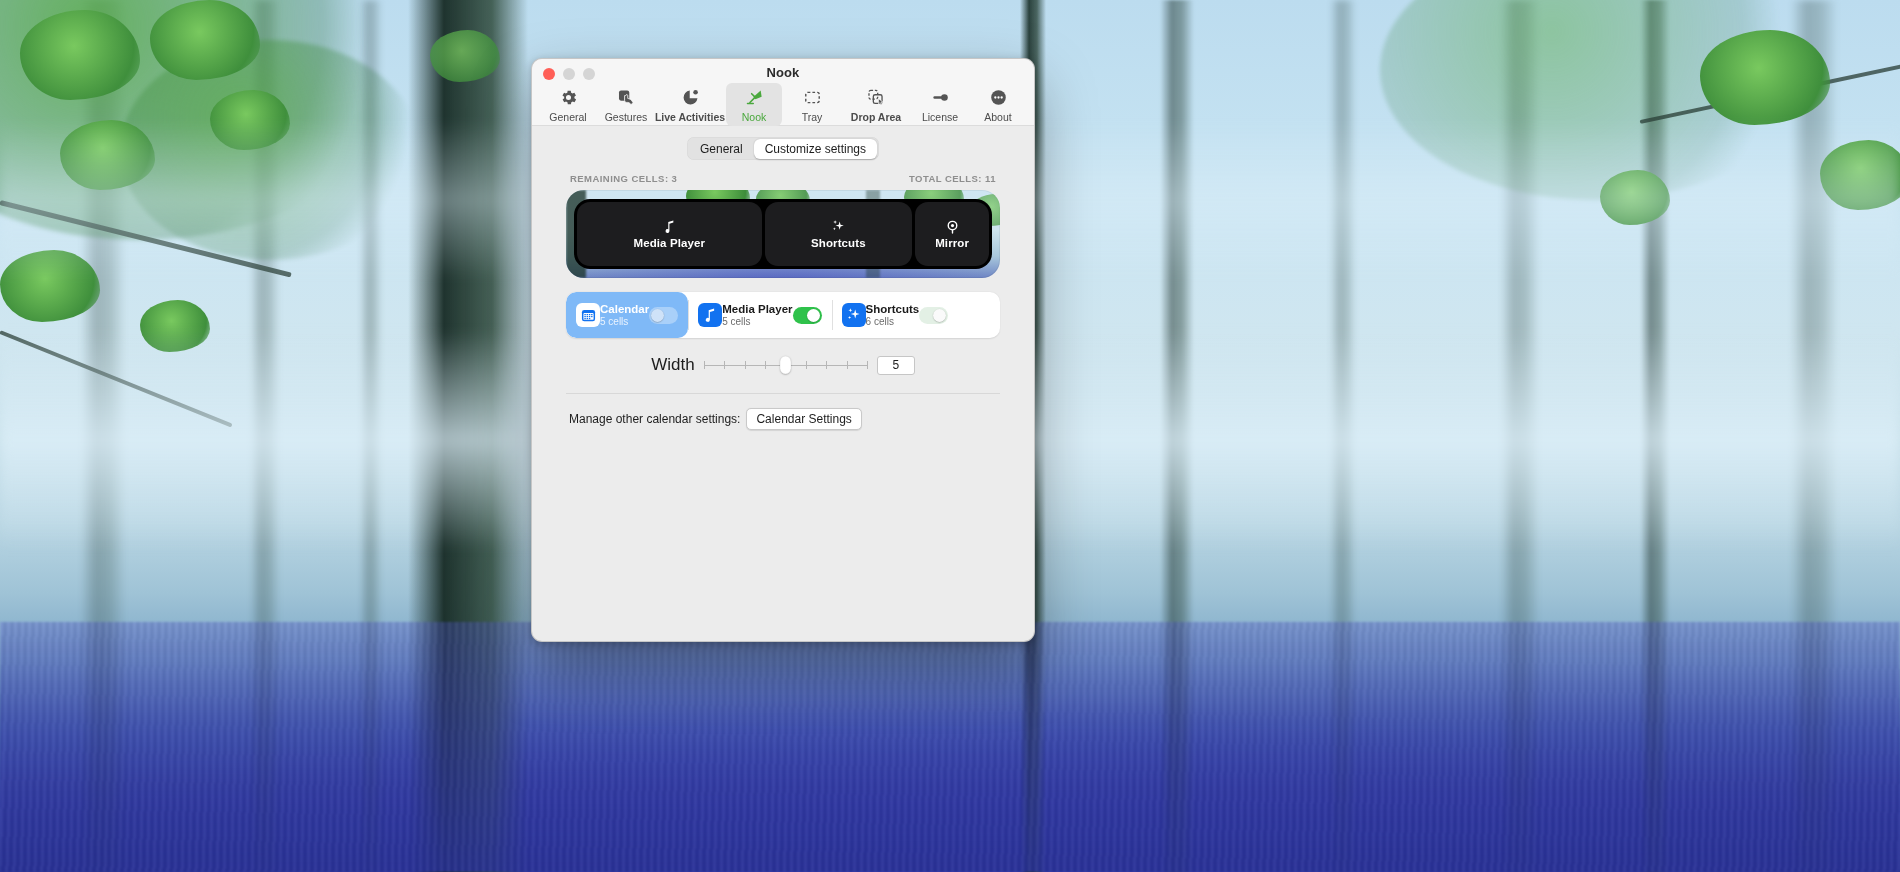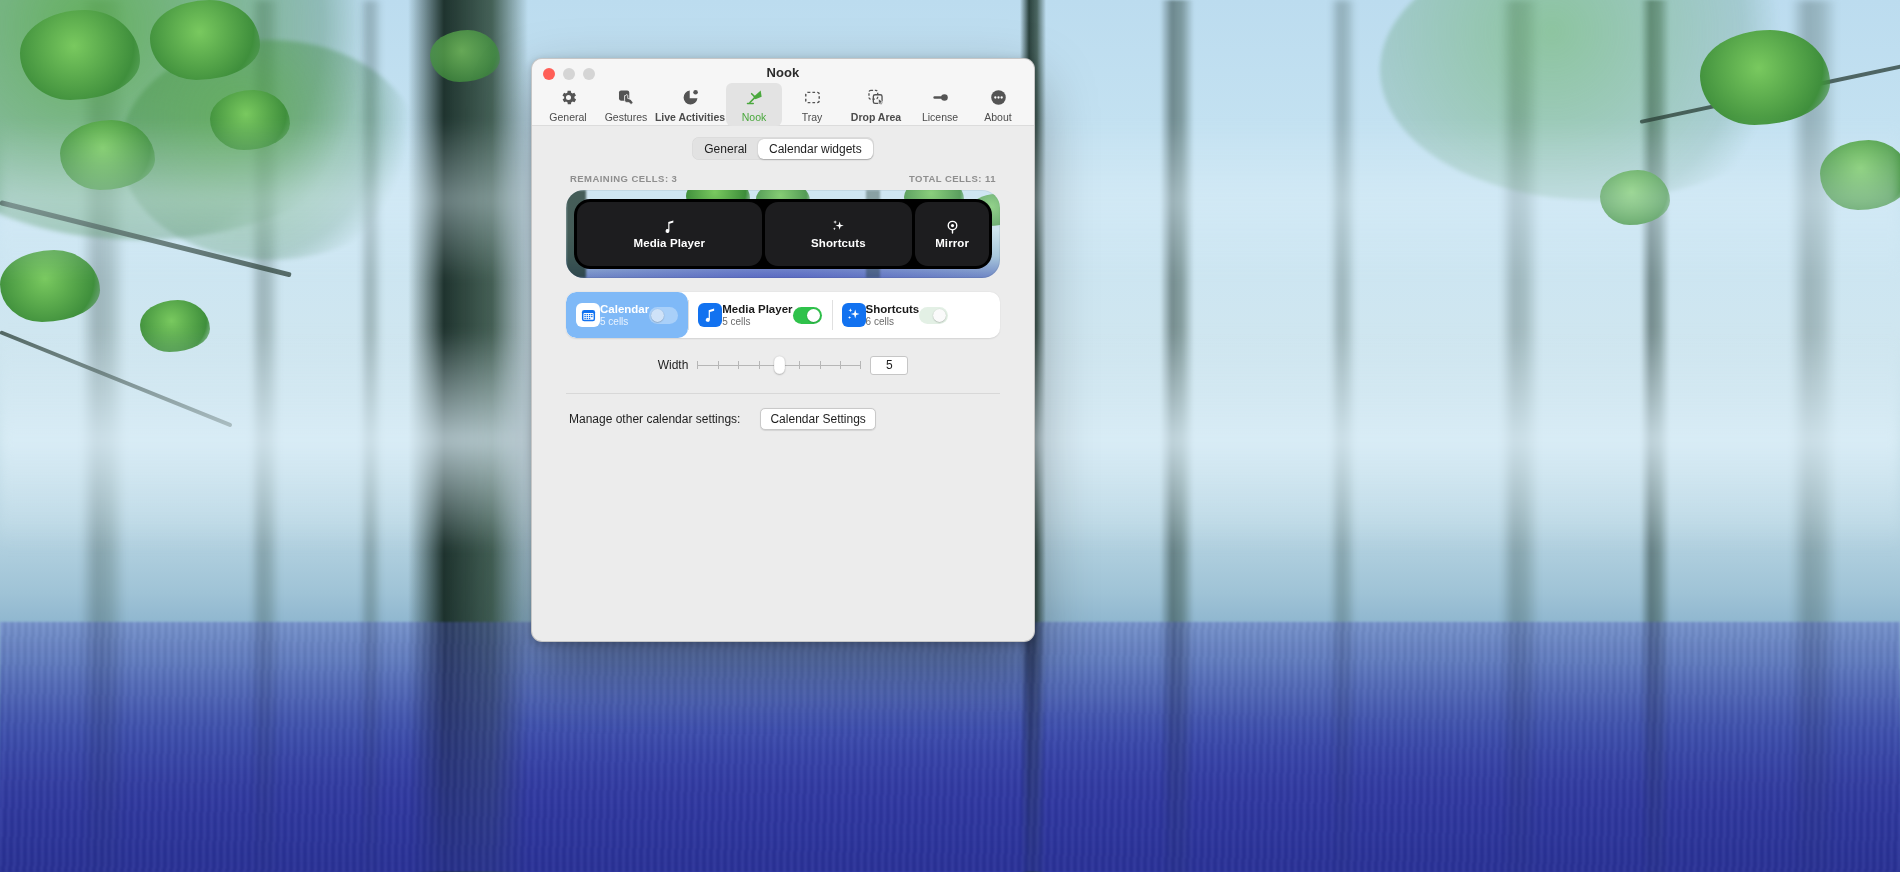--- a/index.html
+++ b/index.html
@@ -156,36 +156,36 @@
   .toggle .knob { position: absolute; top: 2px; width: 13px; height: 13px; border-radius: 50%; background: #fff; box-shadow: 0 .5px 1.2px rgba(0,0,0,.3); }
   .toggle.off { background: rgba(255,255,255,.33); }
   .toggle.off .knob { left: 2px; background: #cfe2f8; }
   .toggle.on { background: #2fc24b; }
   .toggle.on .knob { right: 2px; }
   .toggle.ghost { background: #e3f0e5; }
   .toggle.ghost .knob { right: 2px; background: #fafafa; }
 
   
   .widthrow { display: flex; align-items: center; justify-content: center; gap: 9px; margin-top: 16px; }
-  .widthlabel { font-size: 12px; color: #1d1d1d; }
+  .widthlabel { font-size: 17px; color: #1d1d1d; }
   .slider { position: relative; width: 164px; height: 22px; }
   .slider .track { position: absolute; left: 0; right: 0; top: 10.5px; height: 1px; background: #b6b6b6; }
   .slider .tick { position: absolute; top: 7px; width: 1px; height: 8px; background: #b6b6b6; }
   .slider .knob {
     position: absolute; top: 2px; width: 11px; height: 18px; border-radius: 6px;
     background: #fff; box-shadow: 0 .5px 1.6px rgba(0,0,0,.35), inset 0 0 0 .5px rgba(0,0,0,.07);
   }
   .numfield {
     width: 38px; height: 19px; background: #fff; border: .5px solid #c6c6c6; border-radius: 3px;
     font-size: 12px; color: #1d1d1d; display: flex; align-items: center; justify-content: center;
   }
 
   .divider { margin: 17px 34px 0 34px; height: 1px; background: #d8d8d8; }
 
-  .calrow { display: flex; align-items: center; gap: 20px; margin: 14px 0 0 37px; text-align: right; }
+  .calrow { display: flex; align-items: center; gap: 6px; margin: 14px 0 0 37px; text-align: right; }
   .callabel { font-size: 12px; color: #1d1d1d; }
   .calbtn {
     font-size: 12px; color: #1d1d1d; background: #fff; border: .5px solid #c9c9c9;
     border-radius: 5px; padding: 3px 9px; box-shadow: 0 .5px 1px rgba(0,0,0,.10);
   }
 </style>
 </head>
 <body>
 
 <div id="desktop">
@@ -320,21 +320,21 @@
         </div>
 
       </div>
     </div>
 
     <div class="content">
 
       <div class="segwrap">
         <div class="segctl">
           <div class="seg">General</div>
-          <div class="seg active">Calendar widgets</div>
+          <div class="seg active">Customize settings</div>
         </div>
       </div>
 
       <div class="cellsrow">
         <span>REMAINING CELLS: 3</span>
         <span>TOTAL CELLS: 11</span>
       </div>
 
       <div class="previewouter">
         <div class="pv-trunk" style="left:0px;  width:20px;"></div>

